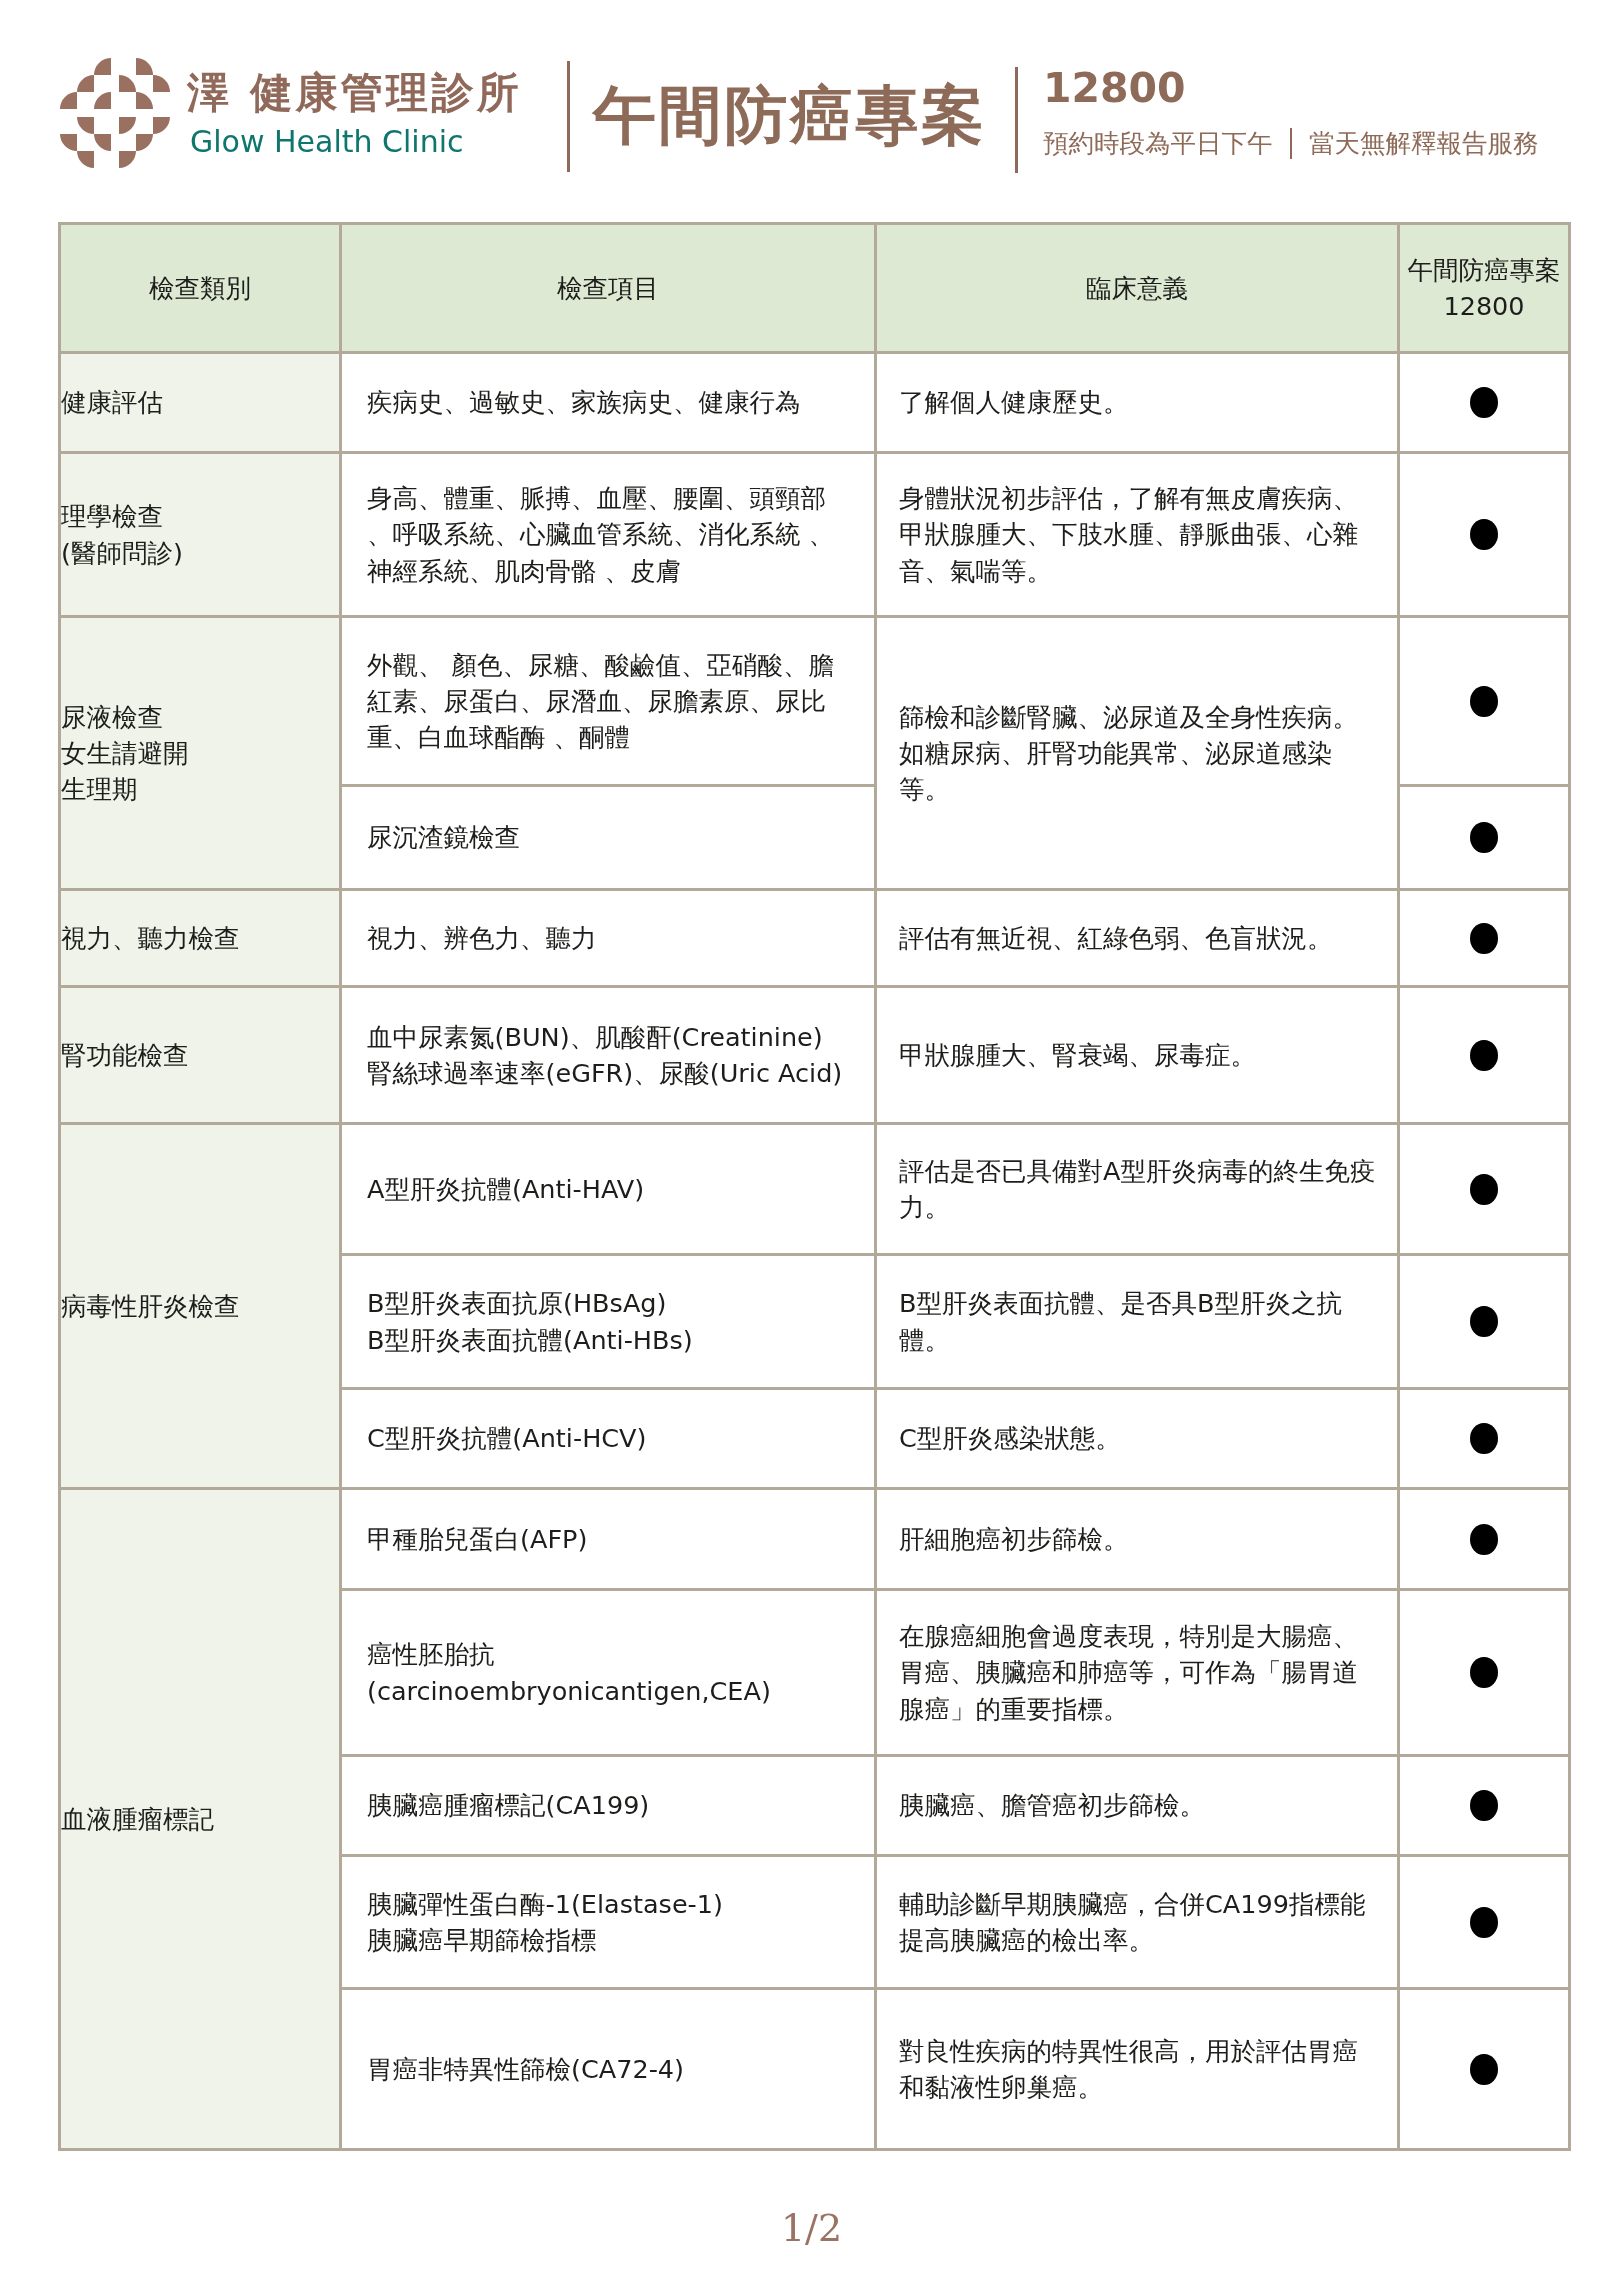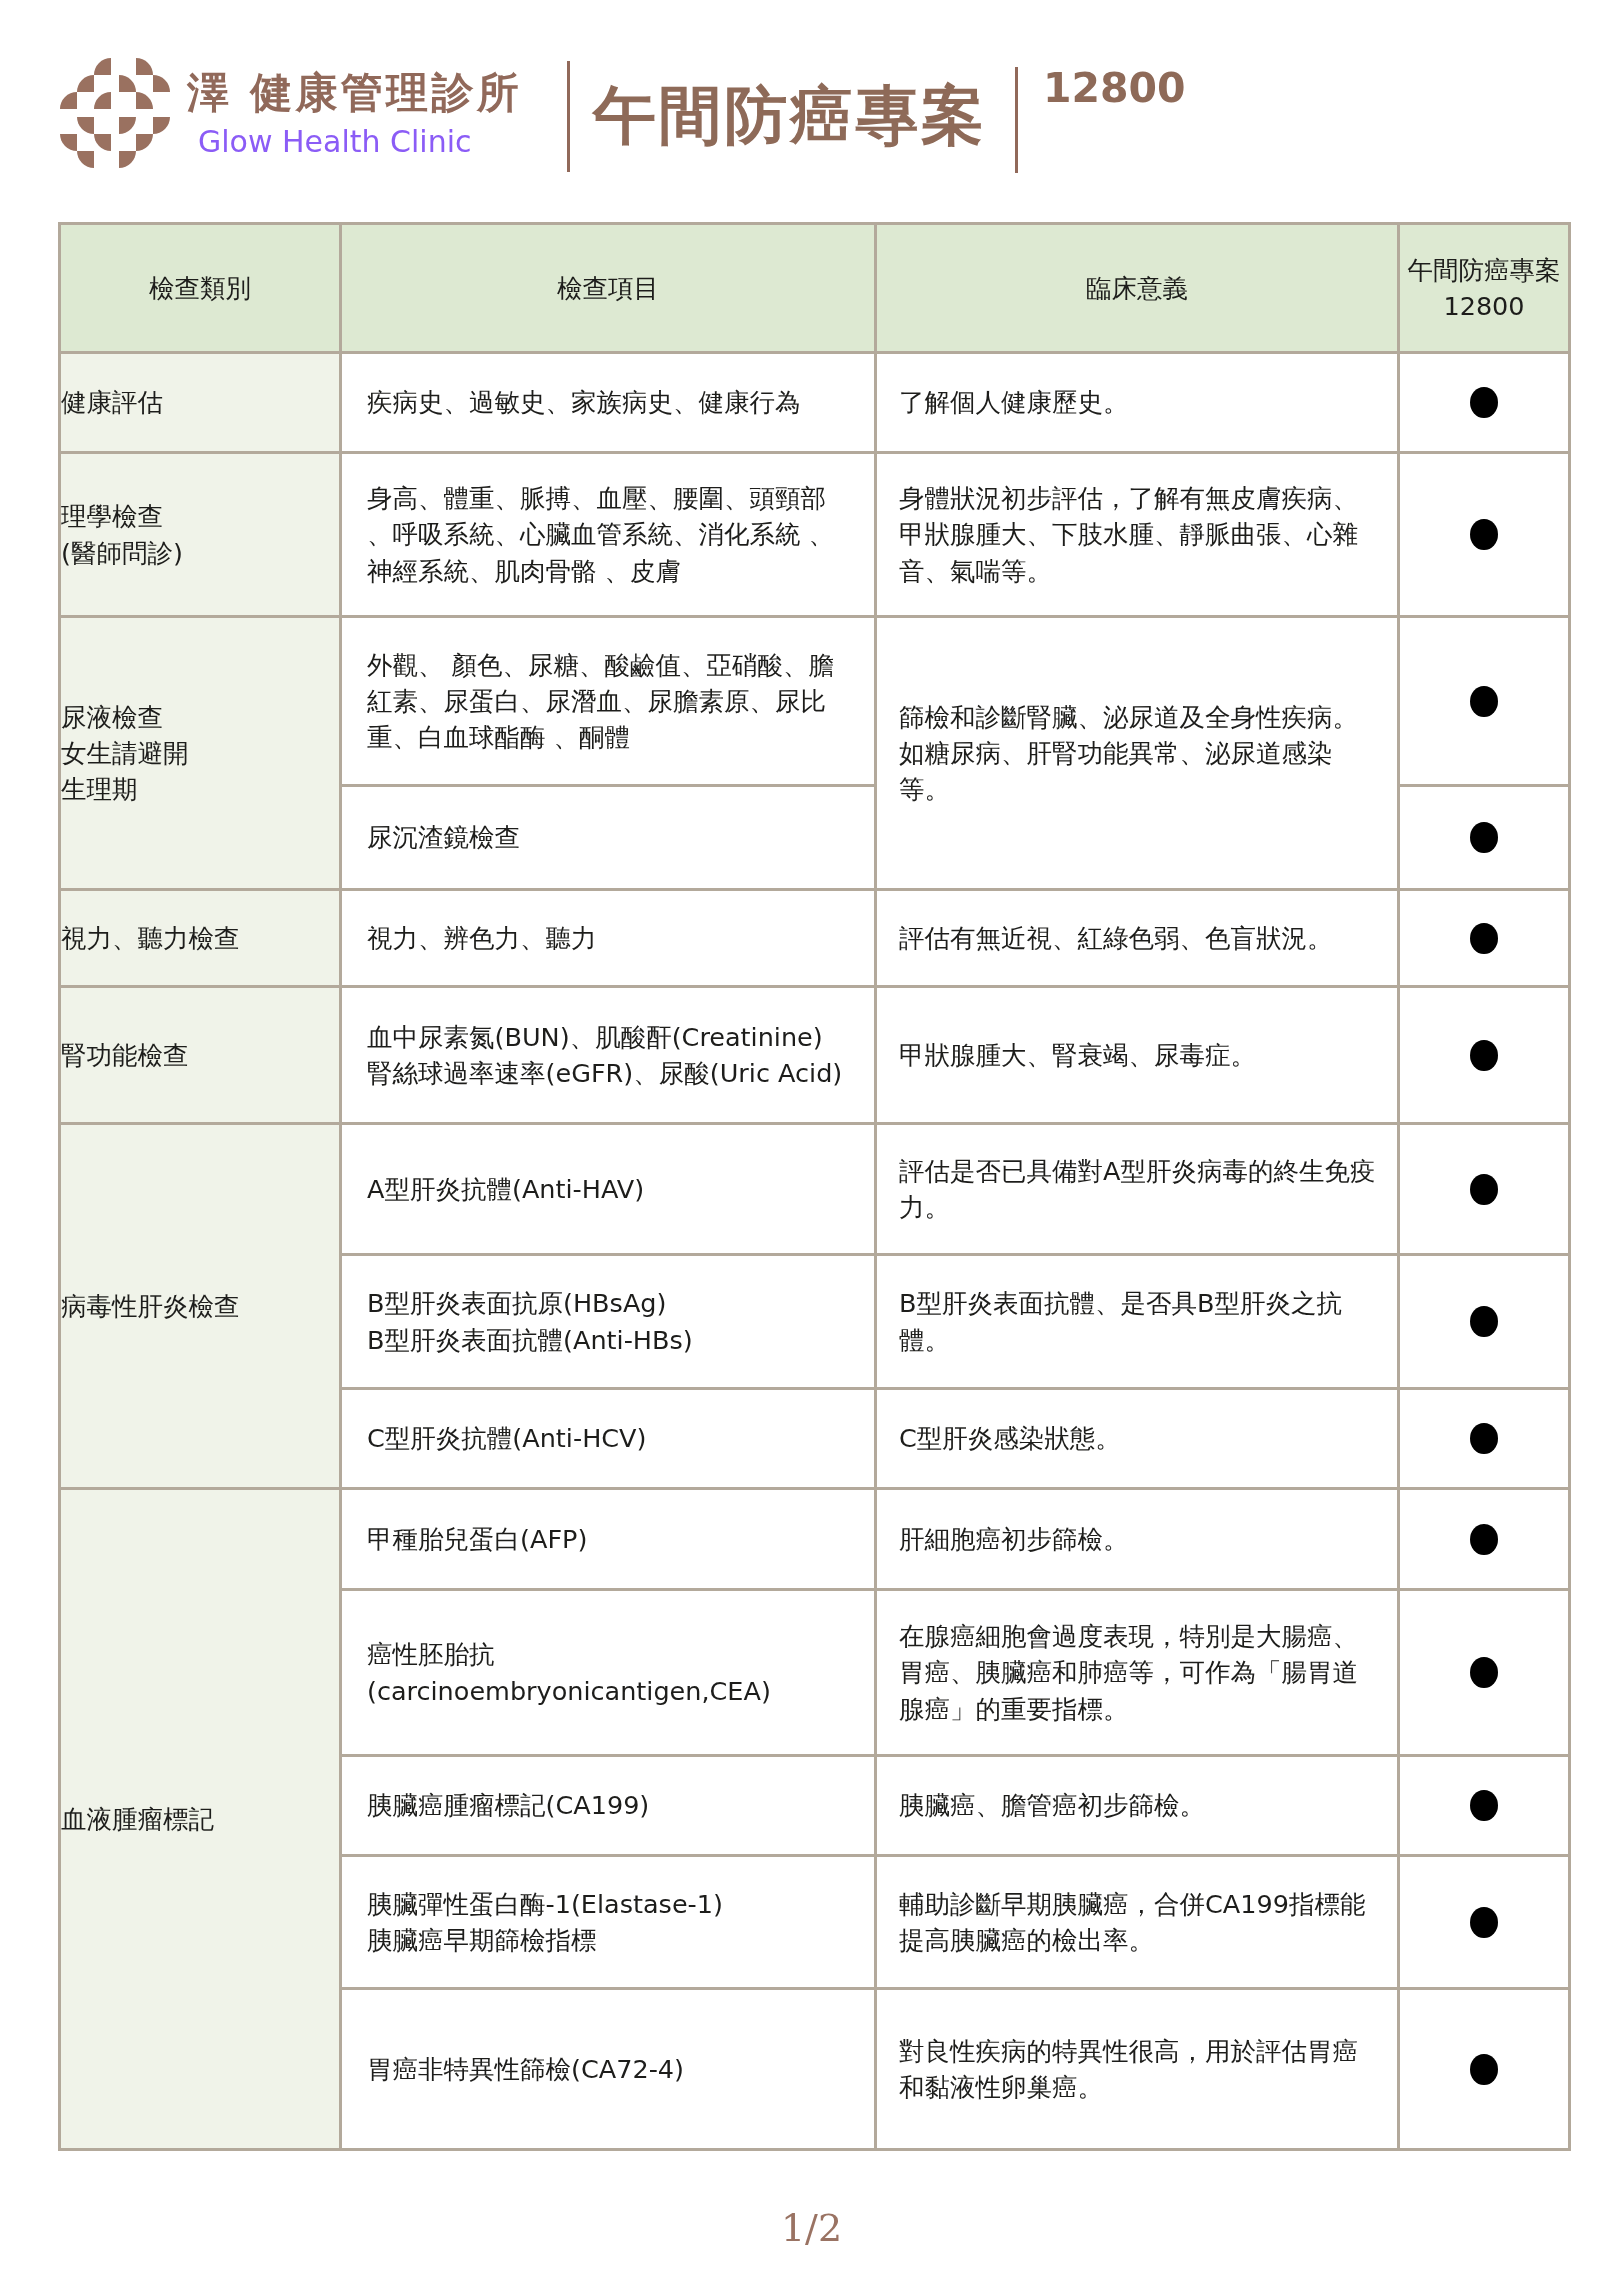--- a/index.html
+++ b/index.html
@@ -13,22 +13,22 @@
                display:grid;
                grid-template-columns:17px 17px 17px 7.9px 17px 17px 17px;
                grid-template-rows:17px 17px 17px 7.9px 17px 17px 17px; }
   .petal { background:#9a7160; }
   .tl { border-top-left-radius:100%; }
   .tr { border-top-right-radius:100%; }
   .bl { border-bottom-left-radius:100%; }
   .br { border-bottom-right-radius:100%; }
   .logo-zh { position:absolute; left:187px; top:65px; font-size:42px; font-weight:600;
              color:#91695a; letter-spacing:3.3px; white-space:nowrap; }
-  .logo-en { position:absolute; left:198px; top:124px; font-size:30px; font-weight:400;
-             color:#8b5cf6; white-space:nowrap; }
+  .logo-en { position:absolute; left:190px; top:124px; font-size:30px; font-weight:400;
+             color:#0f766e; white-space:nowrap; }
   .vdiv { position:absolute; width:3.3px; background:#91695a; }
   .d1 { left:567px; top:61px; height:111px; }
   .d2 { left:1015px; top:67px; height:106px; }
   .hdr-title { position:absolute; left:593px; top:73px; font-size:63px; font-weight:800;
                color:#8e6a58; letter-spacing:2.6px; white-space:nowrap; }
   .hdr-right { position:absolute; left:1043px; top:68px; }
   .hdr-price { font-size:41px; font-weight:700; color:#8e6a58; line-height:1; }
   .hdr-notes { display:flex; align-items:center; margin-top:17px; font-size:25.5px;
                color:#8e6a58; white-space:nowrap; }
   .mini-div { width:2.6px; height:31px; background:#91695a; margin:0 17px; }
@@ -77,20 +77,25 @@
       <div class="petal bl" style="grid-row:7;grid-column:2"></div>
       <div class="petal br" style="grid-row:7;grid-column:5"></div>
     </div>
     <div class="logo-zh">澤 健康管理診所</div>
     <div class="logo-en">Glow Health Clinic</div>
     <div class="vdiv d1"></div>
     <div class="hdr-title">午間防癌專案</div>
     <div class="vdiv d2"></div>
     <div class="hdr-right">
       <div class="hdr-price">12800</div>
+      <div class="hdr-notes">
+        <span>預約時段為平日下午</span>
+        <span class="mini-div"></span>
+        <span>當天無解釋報告服務</span>
+      </div>
     </div>
   </div>
 
   <table class="chk">
     <colgroup>
         <col class="c1">
         <col class="c2">
         <col class="c3">
         <col class="c4">
       </colgroup>

